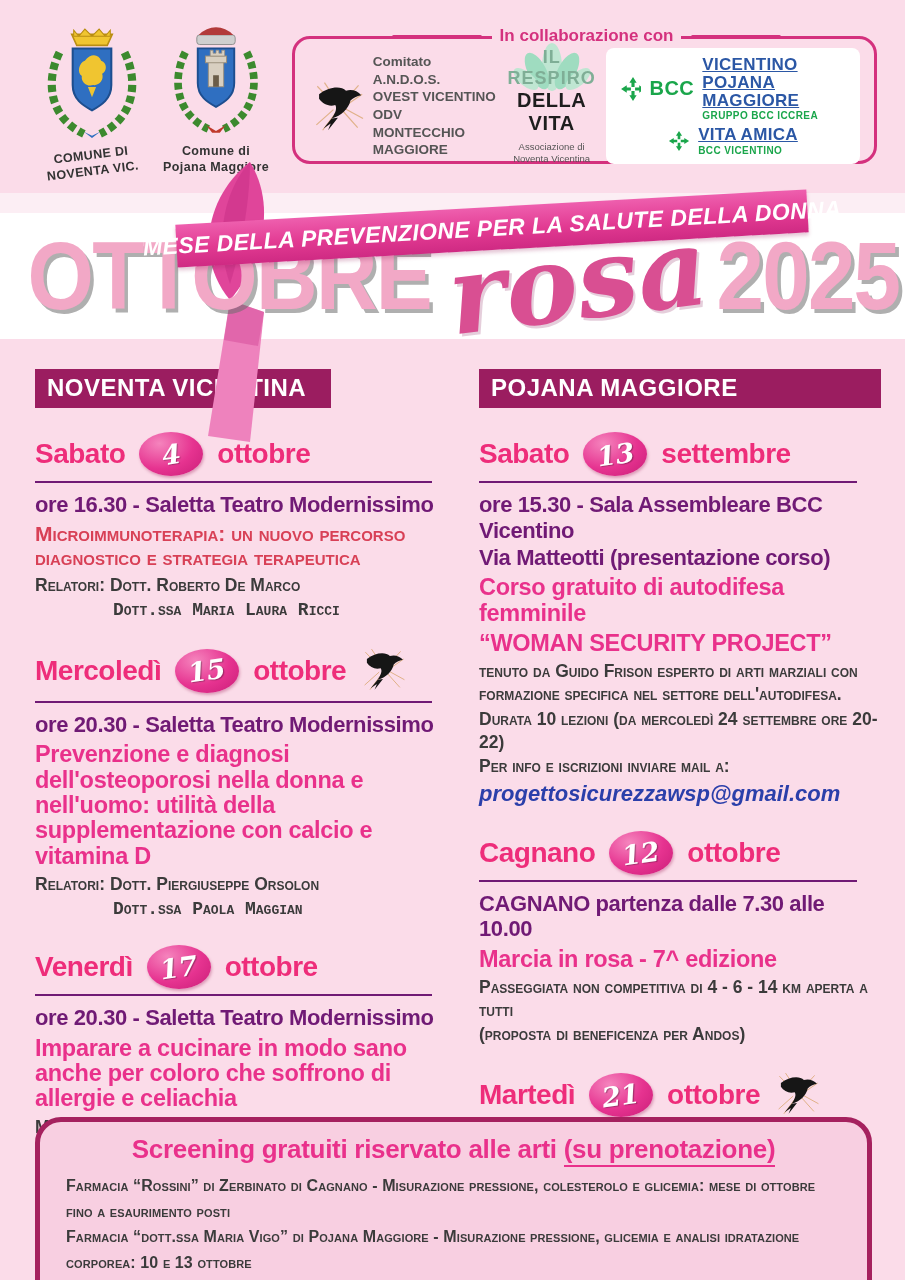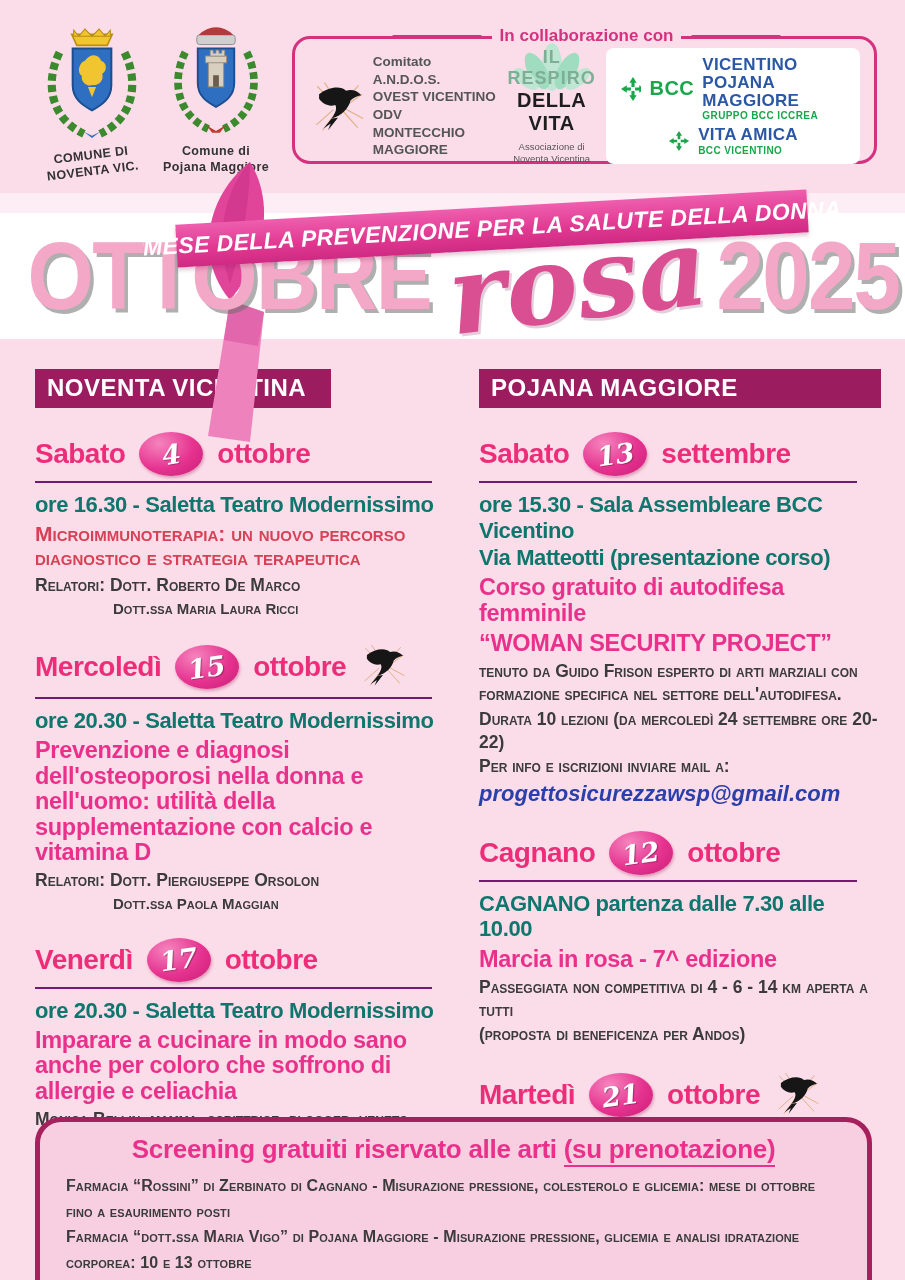--- a/index.html
+++ b/index.html
@@ -23,21 +23,21 @@
   .andos-text{font-size:13.5px;font-weight:700;color:#555;white-space:pre-line;line-height:1.3;}
   .logo-respiro{text-align:center;position:relative;padding:0 4px;}
   .respiro-leaves{position:absolute;left:50%;top:-6px;transform:translateX(-50%);z-index:0;}
   .respiro-l1{position:relative;z-index:1;font-size:18px;font-weight:600;letter-spacing:1px;color:#7fae96;}
   .respiro-l2{position:relative;z-index:1;font-size:20px;font-weight:800;color:#1e1e1e;letter-spacing:.5px;}
   .respiro-sub{position:relative;z-index:1;font-size:9.5px;color:#555;line-height:1.3;margin-top:6px;white-space:pre-line;}
   .logo-bcc{background:#fff;border-radius:8px;padding:8px 14px;display:flex;flex-direction:column;gap:5px;min-width:226px;}
   .bcc-row{display:flex;align-items:center;gap:8px;}
   .bcc-row.center{justify-content:center;}
   .bcc-word{font-size:20px;font-weight:800;color:#1aa64b;letter-spacing:.5px;}
-  .bcc-blue{font-size:17px;font-weight:800;color:#2b57a5;line-height:1.05;letter-spacing:.3px;}
+  .bcc-blue{font-size:17px;font-weight:800;color:#2b57a5;line-height:1.05;letter-spacing:.3px;text-decoration:underline;}
   .bcc-green-sm{font-size:10px;font-weight:700;color:#1aa64b;letter-spacing:.4px;margin-top:1px;}
 
   
   .ribbon-svg{position:absolute;left:138px;top:160px;z-index:4;pointer-events:none;}
   .banner-band{position:absolute;left:176px;top:207px;width:632px;height:43px;z-index:6;
     background:linear-gradient(180deg,#ee5fae 0%,#e23a92 55%,#cf2a83 100%);
     transform:rotate(-3.2deg);display:flex;align-items:center;justify-content:center;
     box-shadow:0 3px 4px rgba(150,30,90,.25);}
   .banner-band span{color:#fff;font-style:italic;font-weight:700;font-size:23px;letter-spacing:.4px;white-space:nowrap;}
 
@@ -58,26 +58,26 @@
   .event{margin-top:24px;}
   .date-row{display:flex;align-items:center;border-bottom:2px solid #701a75;padding-bottom:5px;margin-bottom:9px;width:94%;}
   .d-day,.d-month{color:#ee2d7a;font-weight:700;font-size:28px;letter-spacing:-.5px;}
   .badge{display:inline-flex;align-items:center;justify-content:center;width:64px;height:44px;border-radius:50%;
     margin:0 14px;background:radial-gradient(ellipse at 32% 26%,#f584bd 0%,#e63390 55%,#c91d77 100%);
     box-shadow:1px 2px 3px rgba(160,30,90,.35);}
   .badge span{font-family:"DejaVu Serif",serif;font-style:italic;font-weight:700;font-size:27px;color:#fff;
     transform:rotate(-8deg);text-shadow:1px 1px 1px rgba(0,0,0,.3);}
   .swallow-sm{width:54px;height:46px;margin-left:10px;flex:0 0 auto;}
   .ln{margin:2px 0;}
-  .ln-loc{color:#0f766e;font-weight:700;font-size:22px;letter-spacing:-.4px;line-height:1.15;}
+  .ln-loc{color:#701a75;font-weight:700;font-size:22px;letter-spacing:-.4px;line-height:1.15;}
   .ln-pink{color:#e9318b;font-weight:700;font-size:23.5px;letter-spacing:-.3px;line-height:1.08;margin:5px 0 4px;}
   .ln-pinksub{color:#e9318b;font-weight:600;font-size:21.5px;letter-spacing:-.3px;line-height:1.1;}
   .ln-red{color:#d84056;font-weight:700;font-size:21px;font-variant:small-caps;line-height:1.15;margin:4px 0;}
   .ln-caps{color:#3b3b3b;font-weight:700;font-size:17.5px;font-variant:small-caps;line-height:1.3;}
-  .ln-capsind{color:#3b3b3b;font-weight:700;font-size:15px;font-variant:small-caps;margin-left:78px;line-height:1.3;}
+  .ln-capsind{color:#3b3b3b;font-weight:700;font-size:18px;font-variant:small-caps;margin-left:78px;line-height:1.3;font-family:Liberation Mono, monospace;}
   .ln-email{color:#2b3faa;font-weight:700;font-style:italic;font-size:22px;margin-top:3px;}
 
   
   .screening{position:absolute;left:35px;right:33px;top:1117px;background:#f8cfe1;
     border:5px solid #a5215e;border-radius:26px;padding:10px 26px 16px;}
   .screening h2{margin:2px 0 8px;text-align:center;color:#e9318b;font-size:26px;font-weight:700;letter-spacing:-.3px;}
   .screening h2 .underl{border-bottom:2px solid #e9318b;padding-bottom:1px;}
   .s-line{color:#3b3b3b;font-weight:700;font-size:16px;font-variant:small-caps;line-height:1.6;letter-spacing:.1px;}
 </style>
 </head>

